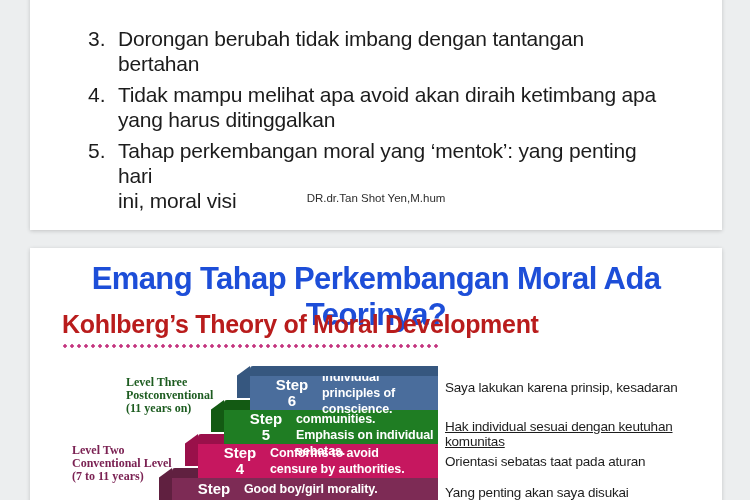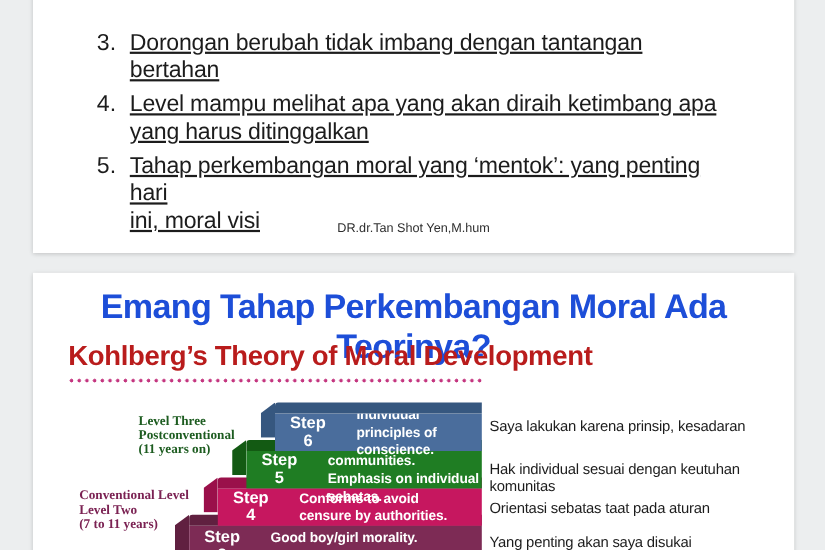--- a/index.html
+++ b/index.html
@@ -17,23 +17,23 @@
     box-shadow:0 1px 4px rgba(0,0,0,.18);
   }
   .slide1{top:-20px;height:250px;}
   .slide2{top:248px;height:300px;}
 
   
   .list{position:absolute;left:58px;top:46px;width:570px;color:#1c1c1c;}
   .list-item{display:flex;margin-bottom:6px;}
   .item-num{width:30px;flex:0 0 30px;font-size:21px;line-height:25px;}
   .item-lines{flex:1;font-size:21px;line-height:25px;letter-spacing:-0.2px;}
-  .item-lines span{display:block;text-decoration:underline;}
+  .item-lines span{display:block;}
   .slide1-footer{
-    position:absolute;left:0;right:0;top:222px;text-align:center;
+    position:absolute;left:0;right:0;top:212px;text-align:center;
     font-size:11.5px;color:#2e2e2e;
   }
 
   
   .slide2-title{
     position:absolute;left:0;right:0;top:13px;text-align:center;
     font-size:31px;font-weight:bold;color:#1d4ed8;letter-spacing:-0.6px;
   }
   .kohlberg-heading{
     position:absolute;left:32px;top:62px;
@@ -41,21 +41,21 @@
   }
   .dotted-underline{
     position:absolute;left:32px;top:95px;width:378px;height:6px;
     background-image:radial-gradient(circle at 3px 3px,#c4357f 1.5px,transparent 1.9px);
     background-size:7px 6px;background-repeat:repeat-x;
   }
 
   
   .step{
     position:absolute;display:flex;align-items:center;
-    color:#fff;box-sizing:border-box;padding-left:8px;gap:14px;
+    color:#fff;box-sizing:border-box;padding-left:20px;
   }
   .step::before{ 
     content:"";position:absolute;left:0;right:0;top:-10px;height:10px;
     background:var(--top);border-top-left-radius:3px;
   }
   .step::after{ 
     content:"";position:absolute;left:-13px;top:-10px;width:13px;height:32px;
     background:var(--top);
     clip-path:polygon(100% 0,0 30%,0 100%,100% 100%);
   }
@@ -79,21 +79,21 @@
   .level-label span{display:block;}
   .level-three{left:96px;top:128px;width:126px;color:#1d5c20;}
   .level-two{left:42px;top:196px;width:126px;color:#7b2253;}
 
   
   .annotation{
     position:absolute;left:415px;width:285px;
     font-size:13.5px;color:#1d1d1d;letter-spacing:-0.2px;
   }
   .ann1{top:132px;}
-  .ann2{top:171px;}
+  .ann2{top:171px;text-decoration:underline;}
   .ann3{top:206px;}
   .ann4{top:237px;}
 </style>
 </head>
 <body>
 
 <div class="page">
 
   <div class="slide slide1">
     <div class="list">
@@ -101,21 +101,21 @@
       <div class="list-item">
         <div class="item-num">3.</div>
         <div class="item-lines">
           <span>Dorongan berubah tidak imbang dengan tantangan bertahan</span>
         </div>
       </div>
 
       <div class="list-item">
         <div class="item-num">4.</div>
         <div class="item-lines">
-          <span>Level mampu melihat apa yang akan diraih ketimbang apa</span>
+          <span>Tidak mampu melihat apa avoid akan diraih ketimbang apa</span>
           <span>yang harus ditinggalkan</span>
         </div>
       </div>
 
       <div class="list-item">
         <div class="item-num">5.</div>
         <div class="item-lines">
           <span>Tahap perkembangan moral yang ‘mentok’: yang penting hari</span>
           <span>ini, moral visi</span>
         </div>
@@ -131,22 +131,22 @@
 
     <div class="kohlberg-heading">Kohlberg’s Theory of Moral Development</div>
     <div class="dotted-underline"></div>
 
     <div class="level-label level-three">
       <span>Level Three</span>
       <span>Postconventional</span>
       <span>(11 years on)</span>
     </div>
     <div class="level-label level-two">
+      <span>Level Two</span>
       <span>Conventional Level</span>
-      <span>Level Two</span>
       <span>(7 to 11 years)</span>
     </div>
 
     <div class="step step6">
       <div class="step-col">
         <span class="step-word">Step</span>
         <span class="step-number">6</span>
       </div>
       <div class="step-desc">
         <span>Individual principles of</span>

